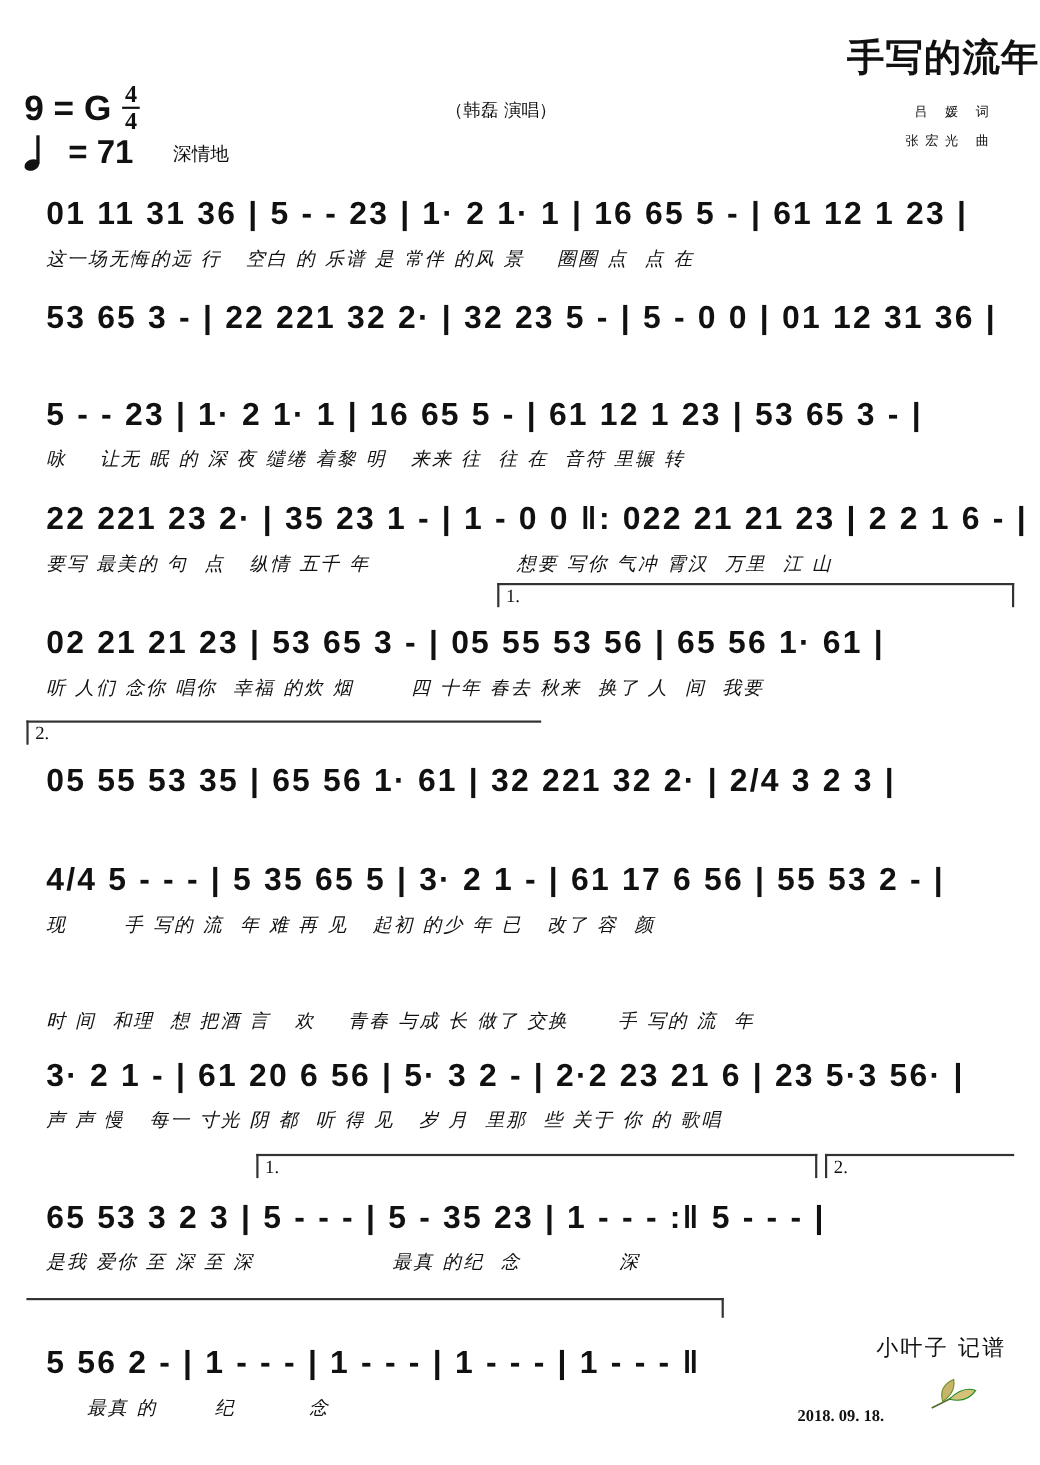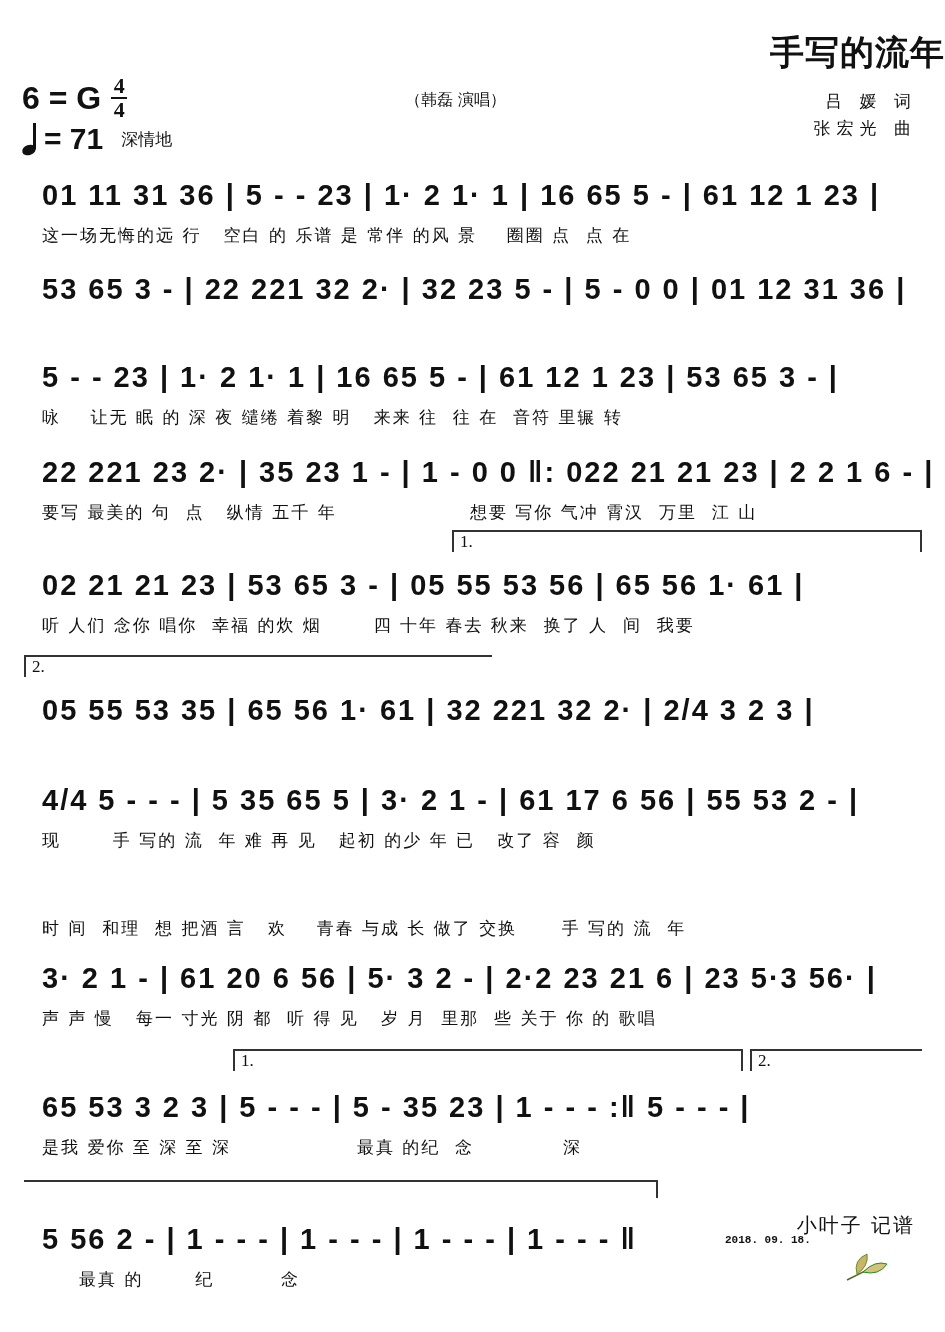--- a/index.html
+++ b/index.html
@@ -5,45 +5,45 @@
   html, body { margin:0; padding:0; background:#fff; }
   body { width:945px; height:1332px; position:relative; overflow:hidden;
          font-family:"Liberation Sans", "DejaVu Sans", sans-serif; color:#111; }
   .title { position:absolute; top:30px; left:0; width:945px; text-align:right;
            font-size:34px; font-weight:bold; font-family:"DejaVu Sans", sans-serif; letter-spacing:1px; }
   .key { position:absolute; left:22px; top:76px; font-size:32px; font-weight:bold;
          font-family:"Liberation Sans", sans-serif; display:flex; align-items:center; }
   .frac { display:inline-flex; flex-direction:column; align-items:center; margin-left:10px;
           font-family:"Liberation Serif", serif; font-size:22px; line-height:20px; font-weight:bold; }
   .frac .bar { width:16px; height:2px; background:#111; margin:1px 0; }
-  .tempo { position:absolute; left:22px; top:122px; font-size:30px; font-weight:bold; display:flex; align-items:center; }
+  .tempo { position:absolute; left:22px; top:122px; font-size:30px; font-weight:bold; display:flex; align-items:center;gap:18px; }
   .tempo .note { display:inline-block; position:relative; width:16px; height:32px; margin-right:6px; }
   .tempo .note .stem { position:absolute; right:2px; top:0; width:3px; height:26px; background:#111; }
   .tempo .note .head { position:absolute; left:0; bottom:0; width:14px; height:10px; background:#111; border-radius:50%; transform:rotate(-20deg); }
   .tempo .expr { font-size:17px; font-weight:normal; margin-left:18px; font-family:"DejaVu Sans", sans-serif; }
   .singer { position:absolute; top:90px; left:405px; font-size:16px; font-family:"DejaVu Sans", sans-serif; }
-  .credits { position:absolute; top:88px; right:28px; font-size:17px; text-align:right; line-height:27px; font-family:"DejaVu Sans", sans-serif; letter-spacing:6px; }
+  .credits { position:absolute; top:88px; right:40px; font-size:12px; text-align:right; line-height:27px; font-family:"DejaVu Sans", sans-serif; letter-spacing:6px; }
 
   .line { position:absolute; left:22px; width:900px; height:80px;margin-left:20px; }
   .notes { position:absolute; left:0; top:0; height:44px; display:flex; align-items:flex-end; width:100%; white-space:nowrap; }
   .notes span.t { font-size:29px; font-weight:bold; font-family:"Liberation Sans", sans-serif; letter-spacing:2px; }
-  .lyr { position:absolute; left:0; top:56px; font-size:17px; font-family:"DejaVu Sans", sans-serif; white-space:pre; letter-spacing:2px; }
+  .lyr { position:absolute; left:0; top:56px; font-size:17px; font-family:"DejaVu Sans", sans-serif; white-space:pre; letter-spacing:2px;font-style:italic; }
   .volta { position:absolute; border-top:2px solid #333; border-left:2px solid #333; height:22px; font-family:"Liberation Serif", serif; font-size:17px; padding-left:6px; box-sizing:border-box; }
   .volta.r { border-right:2px solid #333; }
   .sign { position:absolute; right:30px; top:1212px; font-size:20px; font-family:"DejaVu Sans", sans-serif; letter-spacing:2px; }
-  .date { position:absolute; left:725px; top:1234px; font-size:11px; font-family:Liberation Mono, monospace; font-weight:bold; }
+  .date { position:absolute; left:725px; top:1280px; font-size:15px; font-family:Liberation Serif, serif; font-weight:bold; }
   .leaf { position:absolute; left:845px; top:1252px; width:44px; height:30px; }
 </style>
 </head>
 <body>
 
 <div class="title">手写的流年</div>
 
 <div class="key">
-  <span>6 = G</span>
+  <span>9 = G</span>
   <span class="frac">
     <span>4</span>
     <span class="bar"></span>
     <span>4</span>
   </span>
 </div>
 
 <div class="tempo">
   <span class="note">
       <span class="stem"></span>

